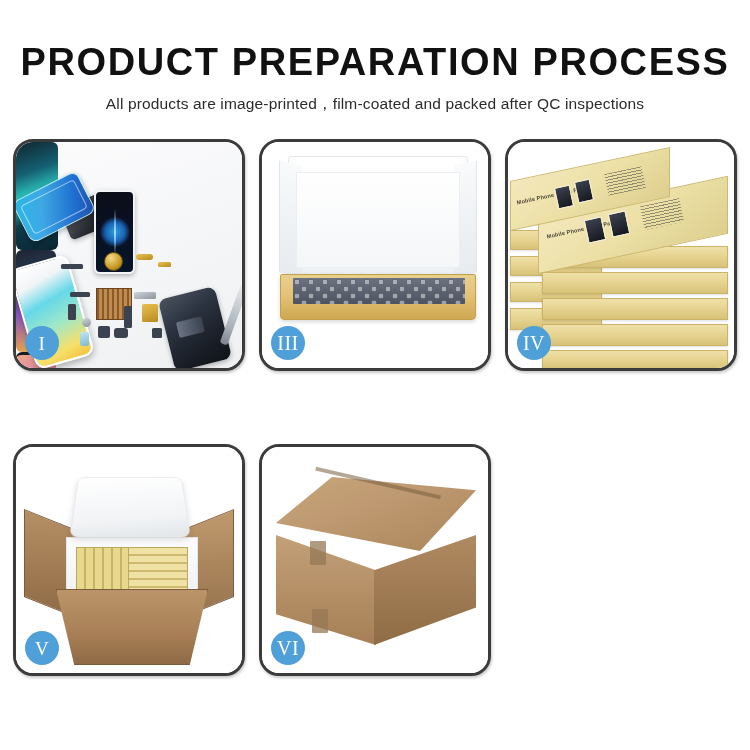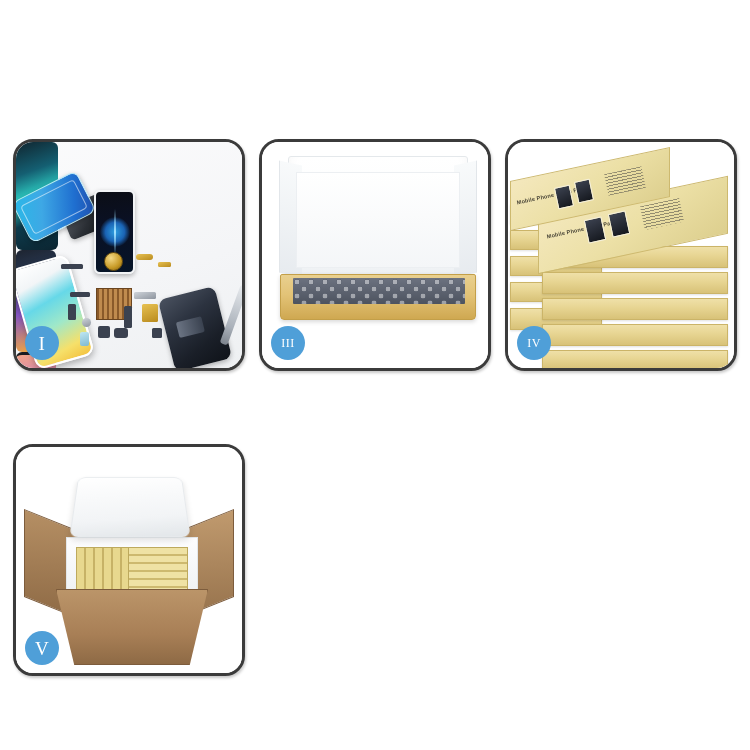--- a/index.html
+++ b/index.html
@@ -66,21 +66,21 @@
     border-radius:50%;
     background:#4f9fd8;
     color:#ffffff;
     font-family:"Liberation Serif", serif;
     font-size:19px;
     display:flex; align-items:center; justify-content:center;
     letter-spacing:0.5px;
     z-index:40;
     line-height:1;
   }
-  .badge.small { font-size:12px; }
+  .badge.small { font-size:20px; }
 
   
   .p1 { background:linear-gradient(160deg,#fbfbfc 0%,#f4f5f7 60%,#eef0f2 100%); }
   .phone {
     position:absolute;
     border-radius:7px;
     box-shadow:0 2px 5px rgba(0,0,0,0.28);
     overflow:hidden;
   }
   .ph-a { 
@@ -368,20 +368,24 @@
     position:absolute;
     background:rgba(150,120,86,0.75);
     border-radius:1px;
   }
 </style>
 </head>
 <body>
 
 <div id="page">
 
+  <div class="header">
+    <div class="title">PRODUCT PREPARATION PROCESS</div>
+    <div class="subtitle">All products are image-printed，film-coated and packed after QC inspections</div>
+  </div>
 
   <div class="grid">
 
     <div class="panel">
       <div class="panel-photo p1">
         <div class="ph-e"></div>
         <div class="ph-d"></div>
         <div class="ph-c"></div>
         <div class="ph-b phone"></div>
         <div class="ph-a phone"></div>
@@ -458,15 +462,26 @@
         <div class="c5-flapR"></div>
         <div class="c5-foambox"></div>
         <div class="c5-contents"></div>
         <div class="c5-contents2"></div>
         <div class="c5-body"></div>
         <div class="c5-foamlid"></div>
       </div>
       <div class="badge">V</div>
     </div>
 
+    <div class="panel">
+      <div class="panel-photo p6">
+        <div class="c6-top"></div>
+        <div class="c6-seam"></div>
+        <div class="c6-left"></div>
+        <div class="c6-right"></div>
+        <div class="c6-tape" style="left:48px;top:94px;width:16px;height:24px;"></div>
+        <div class="c6-tape" style="left:50px;top:162px;width:16px;height:24px;"></div>
+      </div>
+      <div class="badge small">VI</div>
+    </div>
 
   </div>
 </div>
 
 </body></html>

